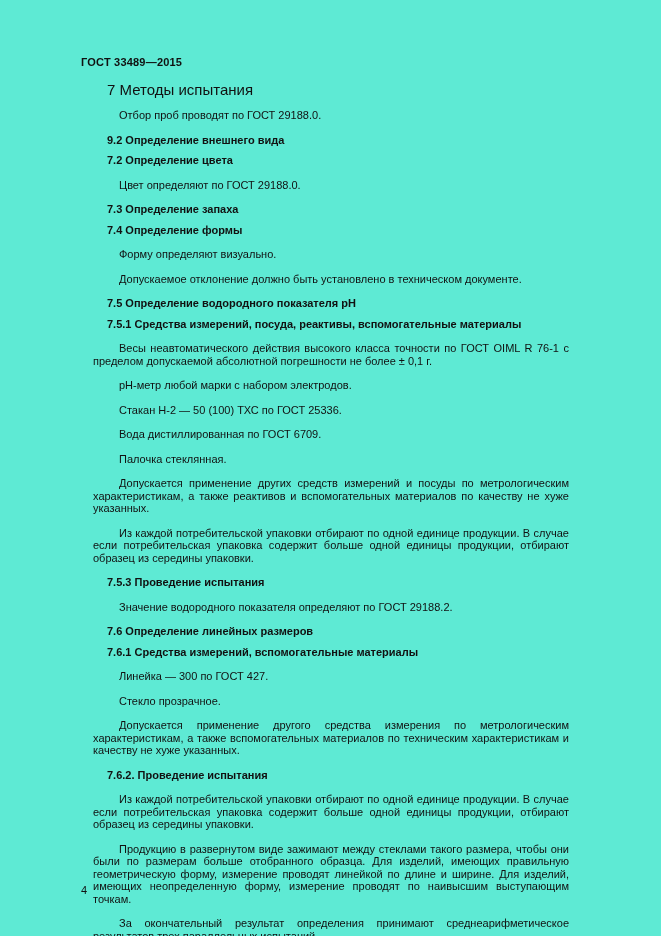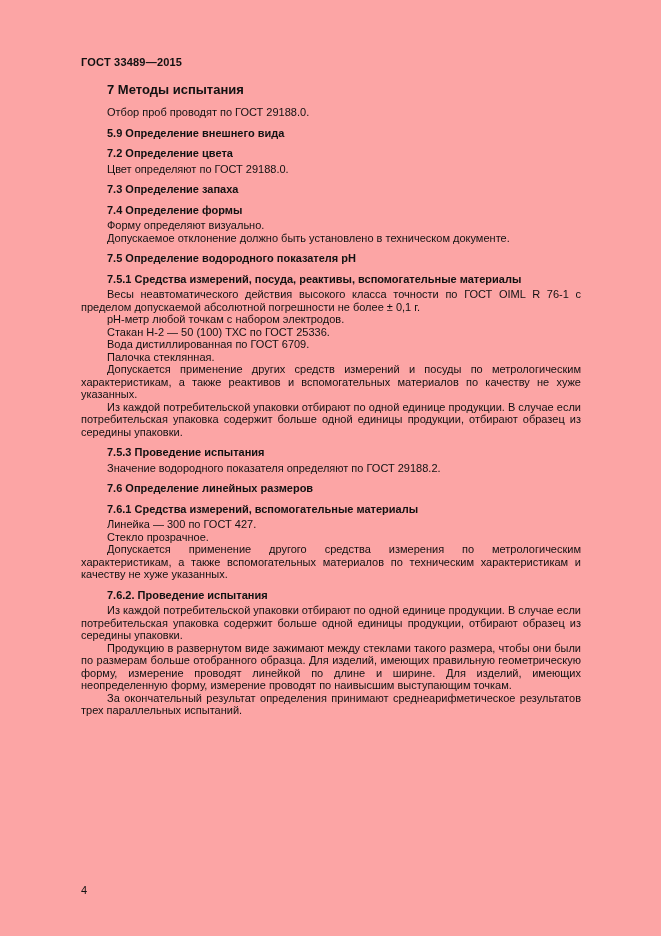--- a/index.html
+++ b/index.html
@@ -1,89 +1,89 @@
 <!DOCTYPE html>
 <html><head>
 <meta charset="utf-8">
 <style>
   html, body { margin: 0; padding: 0; }
   body { background: #ffffff; }
   .page {
     position: relative;
     width: 661px;
     height: 936px;
-    background: #fca5a5;
+    background: #5eead4;
     font-family: "Liberation Sans", sans-serif;
     color: #111111;
     overflow: hidden;
   }
   .doc-header {
     position: absolute;
     top: 56px;
     left: 81px;
     font-size: 11px;
     font-weight: bold;
     letter-spacing: 0.2px;
   }
   .content {
     position: absolute;
     top: 79px;
     left: 81px;
     width: 500px;
   }
   .b { margin: 0; padding: 0; }
   .h1 {
-    font-size: 13px;
-    font-weight: bold;
+    font-size: 15px;
+    font-weight: normal;
     text-indent: 26px;
     margin: 4px 0 9px 0;
     line-height: 14px;
   }
   .h2, .h3 {
     font-size: 11px;
     font-weight: bold;
     text-indent: 26px;
     margin: 8px 0 3px 0;
     line-height: 12.5px;
   }
   .p {
     font-size: 11px;
     line-height: 12.5px;
     text-indent: 26px;
     text-align: justify;
-    margin: 0;
+    margin: 12px;
   }
   .page-number {
     position: absolute;
     top: 884px;
     left: 81px;
     font-size: 11px;
   }
 </style>
 </head>
 <body>
 
 <div class="page">
 
   <div class="doc-header">ГОСТ 33489—2015</div>
 
   <div class="content">
     <h1 class="b h1">7 Методы испытания</h1>
     <p class="b p">Отбор проб проводят по ГОСТ 29188.0.</p>
-    <h2 class="b h2">5.9 Определение внешнего вида</h2>
+    <h2 class="b h2">9.2 Определение внешнего вида</h2>
     <h2 class="b h2">7.2 Определение цвета</h2>
     <p class="b p">Цвет определяют по ГОСТ 29188.0.</p>
     <h2 class="b h2">7.3 Определение запаха</h2>
     <h2 class="b h2">7.4 Определение формы</h2>
     <p class="b p">Форму определяют визуально.</p>
     <p class="b p">Допускаемое отклонение должно быть установлено в техническом документе.</p>
     <h2 class="b h2">7.5 Определение водородного показателя pH</h2>
     <h3 class="b h3">7.5.1 Средства измерений, посуда, реактивы, вспомогательные материалы</h3>
     <p class="b p">Весы неавтоматического действия высокого класса точности по ГОСТ OIML R 76-1 с пределом допускаемой абсолютной погрешности не более ± 0,1 г.</p>
-    <p class="b p">pH-метр любой точкам с набором электродов.</p>
+    <p class="b p">pH-метр любой марки с набором электродов.</p>
     <p class="b p">Стакан Н-2 — 50 (100) ТХС по ГОСТ 25336.</p>
     <p class="b p">Вода дистиллированная по ГОСТ 6709.</p>
     <p class="b p">Палочка стеклянная.</p>
     <p class="b p">Допускается применение других средств измерений и посуды по метрологическим характеристикам, а также реактивов и вспомогательных материалов по качеству не хуже указанных.</p>
     <p class="b p">Из каждой потребительской упаковки отбирают по одной единице продукции. В случае если потребительская упаковка содержит больше одной единицы продукции, отбирают образец из середины упаковки.</p>
     <h3 class="b h3">7.5.3 Проведение испытания</h3>
     <p class="b p">Значение водородного показателя определяют по ГОСТ 29188.2.</p>
     <h2 class="b h2">7.6 Определение линейных размеров</h2>
     <h3 class="b h3">7.6.1 Средства измерений, вспомогательные материалы</h3>
     <p class="b p">Линейка — 300 по ГОСТ 427.</p>

